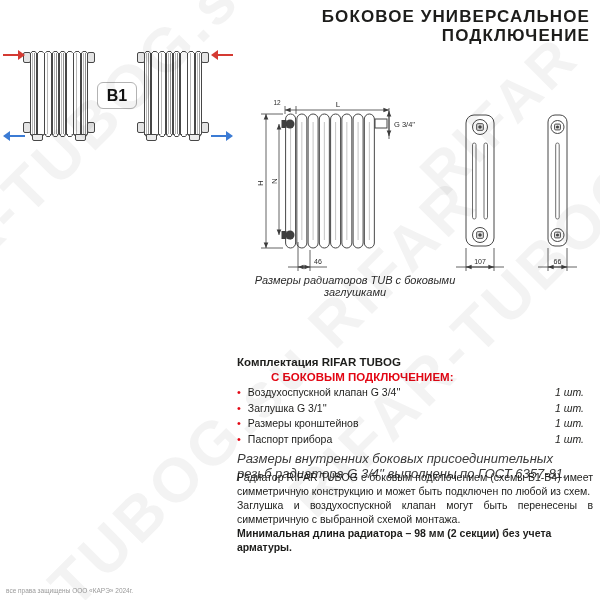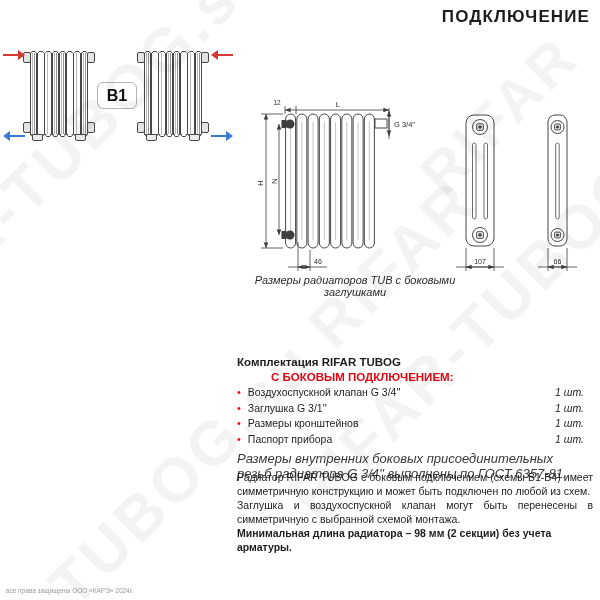--- a/index.html
+++ b/index.html
@@ -71,20 +71,21 @@
 <body>
 
 <div class="page">
 
   <div class="wm" style="left:-150px;top:330px">RIFAR-TUBOG.su</div>
   <div class="wm" style="left:60px;top:560px">TUBOG.su RIFAR</div>
   <div class="wm" style="left:300px;top:470px">RIFAR-TUBOG</div>
   <div class="wm" style="left:430px;top:150px;font-size:58px">RIFAR</div>
 
   <div class="title">
+    <div>БОКОВОЕ УНИВЕРСАЛЬНОЕ</div>
     <div>ПОДКЛЮЧЕНИЕ</div>
   </div>
 
   <div class="scheme" style="top:49px">
     <div class="radiator" style="left:26px">
       <i class="rad-top"></i>
       <i class="rad-body"></i>
       <i class="rad-bottom"></i>
       <i class="cap tl"></i>
         <i class="cap tr"></i>

